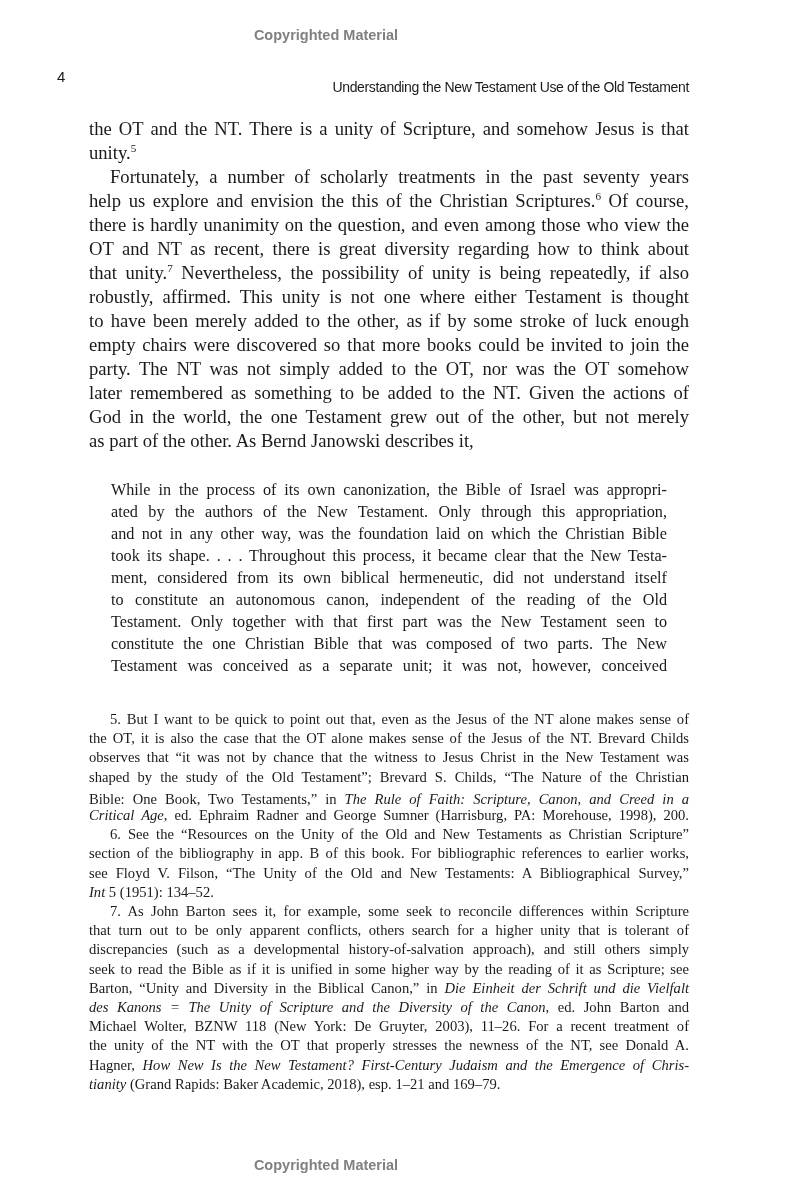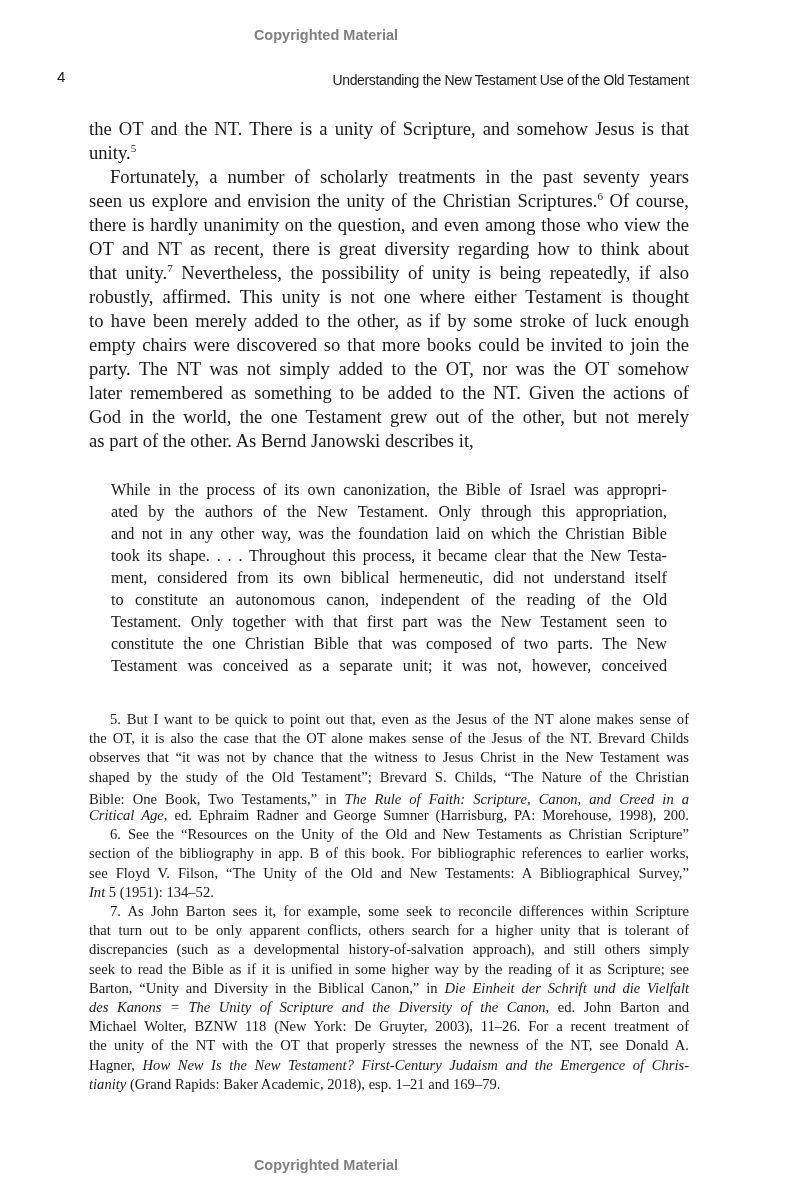--- a/index.html
+++ b/index.html
@@ -4,21 +4,21 @@
 <style>
   html, body { margin: 0; padding: 0; background: #ffffff; }
   body { width: 800px; height: 1200px; position: relative; overflow: hidden; color: #1a1a1a; }
   .watermark { position: absolute; left: 0; width: 652px; text-align: center;
     font-family: "Liberation Sans", sans-serif; font-weight: bold; font-size: 14.5px; color: #808080; }
   .wm-top { top: 27px; }
   .wm-bottom { top: 1157px; }
   .running-head { position: absolute; top: 68px; left: 0; width: 800px; height: 20px;
     font-family: "Liberation Sans", sans-serif; font-size: 14px; color: #1a1a1a; }
   .page-num { position: absolute; left: 57px; top: 0; font-size: 15px; }
-  .head-title { position: absolute; right: 111px; top: 4px; letter-spacing: -0.35px; text-align: right; }
+  .head-title { position: absolute; right: 111px; top: 11px; letter-spacing: -0.35px; text-align: right; }
   .body-text { position: absolute; left: 89px; width: 600px; font-family: "Liberation Serif", serif; font-size: 18.6px; }
   .ln { position: absolute; left: 0; width: 600px; white-space: nowrap; text-align: justify; text-align-last: justify; line-height: 24px; }
   .ln.last { text-align-last: left; }
   .indent { padding-left: 21px; width: 579px; }
   .bq { position: absolute; left: 111px; width: 556px; font-family: "Liberation Serif", serif; font-size: 16.2px; }
   .bq .ln { width: 556px; line-height: 22px; }
   .fn { position: absolute; left: 89px; width: 600px; font-family: "Liberation Serif", serif; font-size: 14.6px; }
   .fn .ln { width: 600px; line-height: 19.2px; }
   .fn .indent { padding-left: 21px; width: 579px; }
   sup { font-size: 0.6em; line-height: 0; vertical-align: 0.65em; }
@@ -32,21 +32,21 @@
 <div class="running-head">
   <span class="page-num">4</span>
   <span class="head-title">Understanding the New Testament Use of the Old Testament</span>
 </div>
 
 <div class="body-text" style="top:117px;">
   <div class="ln" style="top:0px;">the OT and the NT. There is a unity of Scripture, and somehow Jesus is that</div>
   <div class="ln last" style="top:24px;"><span>unity.</span><sup>5</sup></div>
 
   <div class="ln indent" style="top:48px;">Fortunately, a number of scholarly treatments in the past seventy years</div>
-  <div class="ln" style="top:72px;"><span>seen us explore and envision the unity of the Christian Scriptures.</span><sup>6</sup><span> Of course,</span></div>
+  <div class="ln" style="top:72px;"><span>help us explore and envision the this of the Christian Scriptures.</span><sup>6</sup><span> Of course,</span></div>
   <div class="ln" style="top:96px;">there is hardly unanimity on the question, and even among those who view the</div>
   <div class="ln" style="top:120px;">OT and NT as recent, there is great diversity regarding how to think about</div>
   <div class="ln" style="top:144px;"><span>that unity.</span><sup>7</sup><span> Nevertheless, the possibility of unity is being repeatedly, if also</span></div>
   <div class="ln" style="top:168px;">robustly, affirmed. This unity is not one where either Testament is thought</div>
   <div class="ln" style="top:192px;">to have been merely added to the other, as if by some stroke of luck enough</div>
   <div class="ln" style="top:216px;">empty chairs were discovered so that more books could be invited to join the</div>
   <div class="ln" style="top:240px;">party. The NT was not simply added to the OT, nor was the OT somehow</div>
   <div class="ln" style="top:264px;">later remembered as something to be added to the NT. Given the actions of</div>
   <div class="ln" style="top:288px;">God in the world, the one Testament grew out of the other, but not merely</div>
   <div class="ln last" style="top:312px;">as part of the other. As Bernd Janowski describes it,</div>

